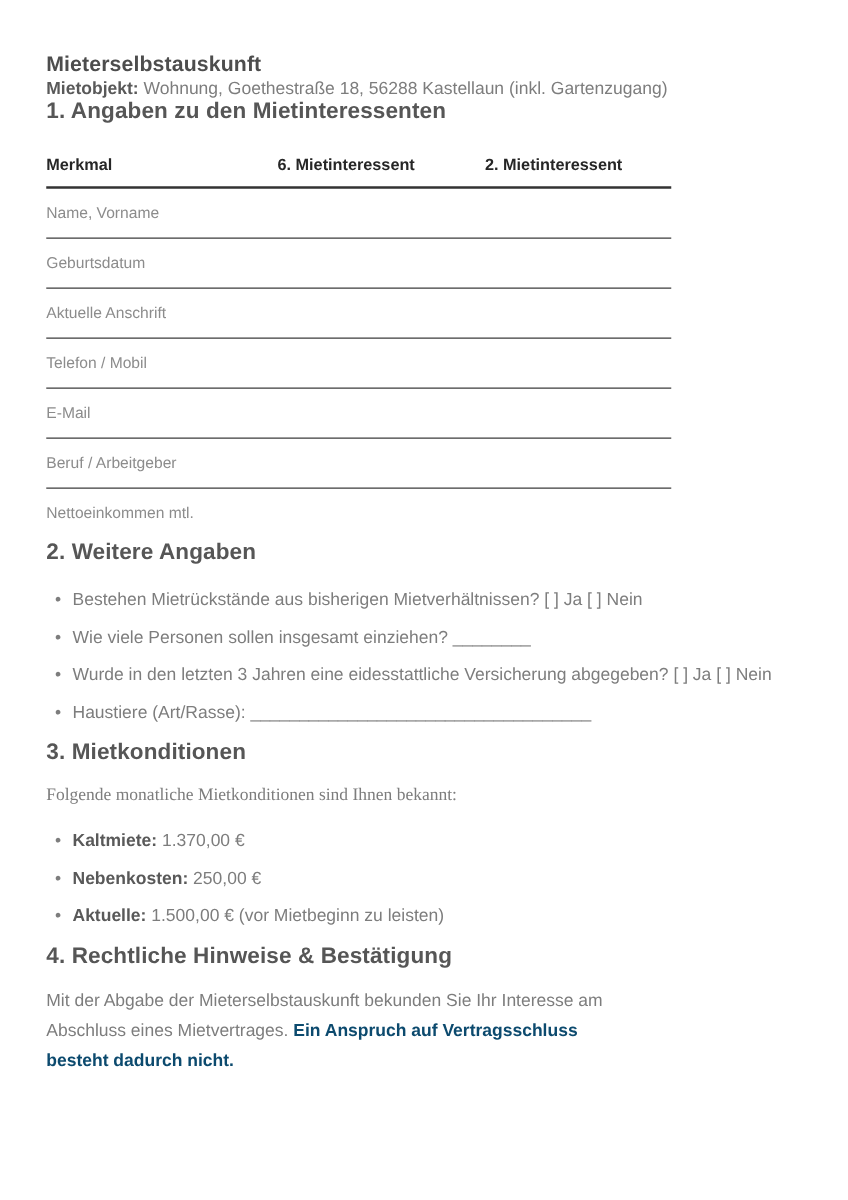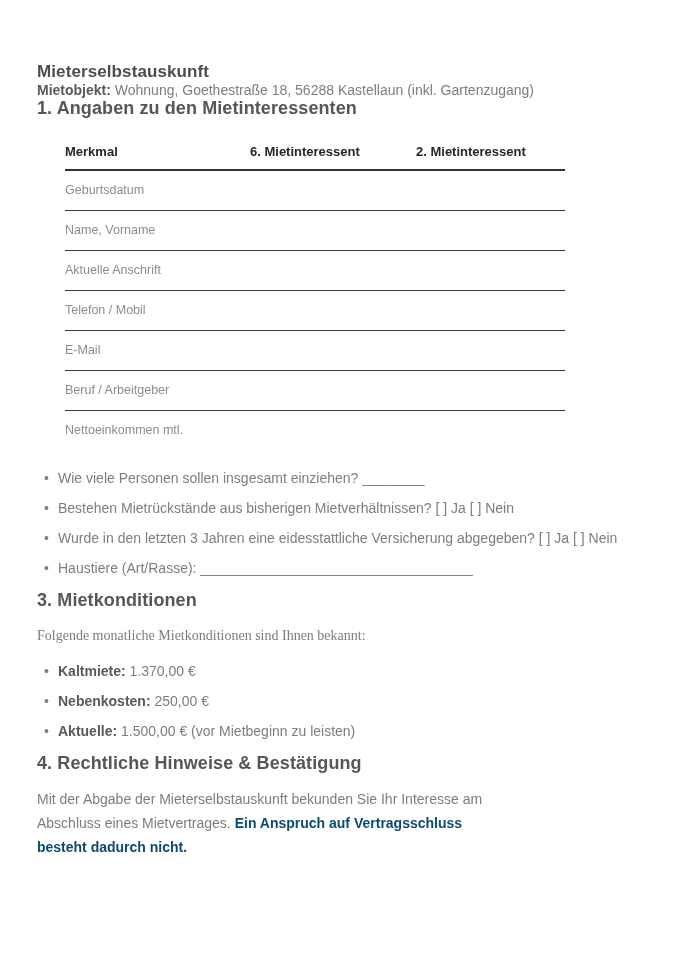--- a/index.html
+++ b/index.html
@@ -10,21 +10,21 @@
   body {
     width: 678px;
     height: 960px;
     overflow: hidden;
     font-family: "Liberation Sans", "DejaVu Sans", sans-serif;
     -webkit-font-smoothing: antialiased;
   }
   .page {
     box-sizing: border-box;
     width: 545px;
-    padding: 62px 60px 0 37px;
+    padding: 42px 60px 0 37px;
   }
 
   .doc-title {
     margin: 0;
     font-size: 17px;
     font-weight: bold;
     color: #4d4d4d;
     letter-spacing: 0.1px;
   }
 
@@ -46,21 +46,20 @@
     letter-spacing: 0.1px;
   }
   .sec1-heading { margin-top: 27px; }
   .sec2-heading { margin-top: 36px; }
   .sec3-heading { margin-top: 28px; }
   .sec4-heading { margin-top: 28px; }
 
   .applicants-table {
     width: 500px;
     margin-top: 25px;
-    margin-left: 28px;
   }
   .thead {
     display: grid;
     grid-template-columns: 185px 166px 1fr;
     font-size: 13px;
     font-weight: bold;
     color: #262626;
     padding-bottom: 10px;
     border-bottom: 2px solid #333333;
   }
@@ -132,46 +131,47 @@
 
   <h2 class="section-heading sec1-heading">1. Angaben zu den Mietinteressenten</h2>
 
   <div class="applicants-table">
     <div class="thead">
       <span>Merkmal</span>
       <span>6. Mietinteressent</span>
       <span>2. Mietinteressent</span>
     </div>
     <div class="trow">
+      <span>Name, Vorname</span>
+    </div>
+    <div class="trow">
       <span>Geburtsdatum</span>
-    </div>
-    <div class="trow">
-      <span>Name, Vorname</span>
     </div>
     <div class="trow">
       <span>Aktuelle Anschrift</span>
     </div>
     <div class="trow">
       <span>Telefon / Mobil</span>
     </div>
     <div class="trow">
       <span>E-Mail</span>
     </div>
     <div class="trow">
       <span>Beruf / Arbeitgeber</span>
     </div>
     <div class="trow last">
       <span>Nettoeinkommen mtl.</span>
     </div>
   </div>
 
+  <h2 class="section-heading sec2-heading">2. Weitere Angaben</h2>
 
   <ul class="bullets">
+    <li>Bestehen Mietrückstände aus bisherigen Mietverhältnissen? [ ] Ja [ ] Nein</li>
     <li>Wie viele Personen sollen insgesamt einziehen? ________</li>
-    <li>Bestehen Mietrückstände aus bisherigen Mietverhältnissen? [ ] Ja [ ] Nein</li>
     <li>Wurde in den letzten 3 Jahren eine eidesstattliche Versicherung abgegeben? [ ] Ja [ ] Nein</li>
     <li>Haustiere (Art/Rasse): ___________________________________</li>
   </ul>
 
   <h2 class="section-heading sec3-heading">3. Mietkonditionen</h2>
 
   <div class="intro-line">Folgende monatliche Mietkonditionen sind Ihnen bekannt:</div>
 
   <ul class="bullets">
     <li>

